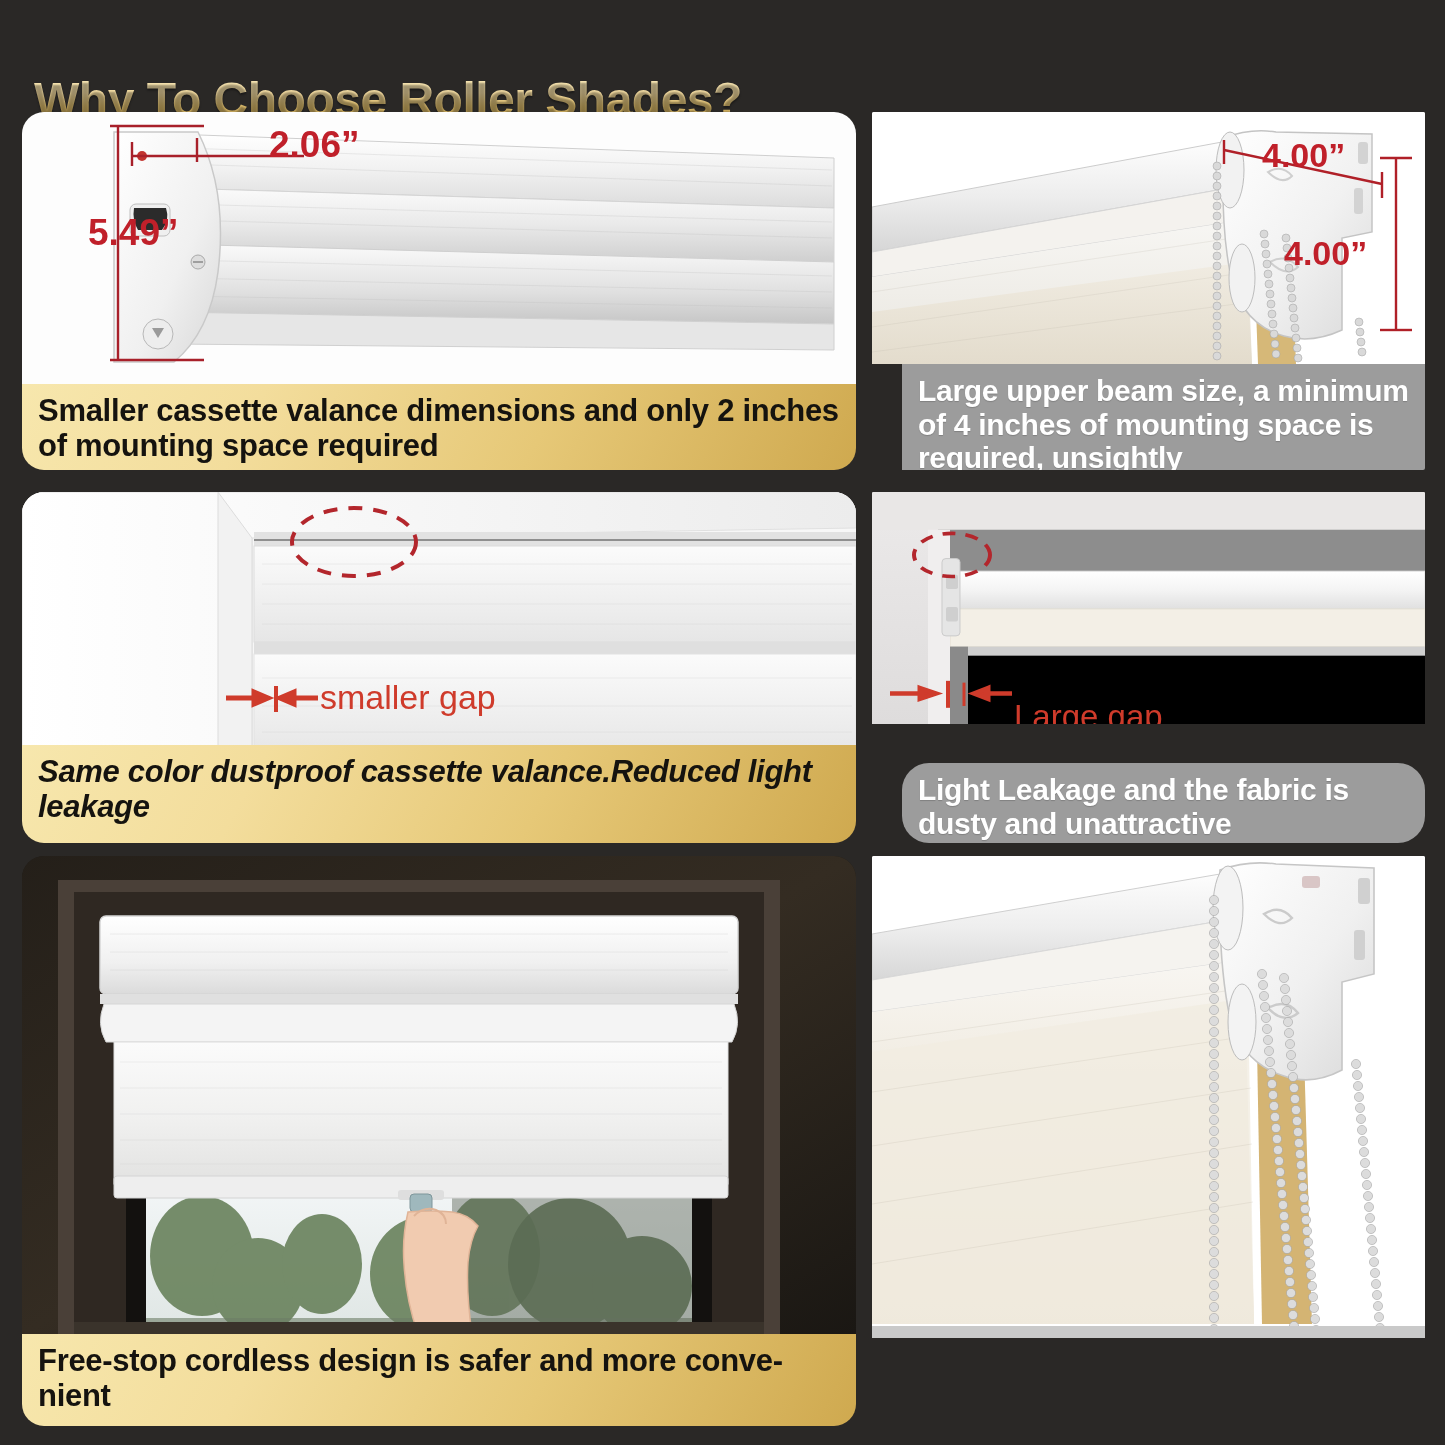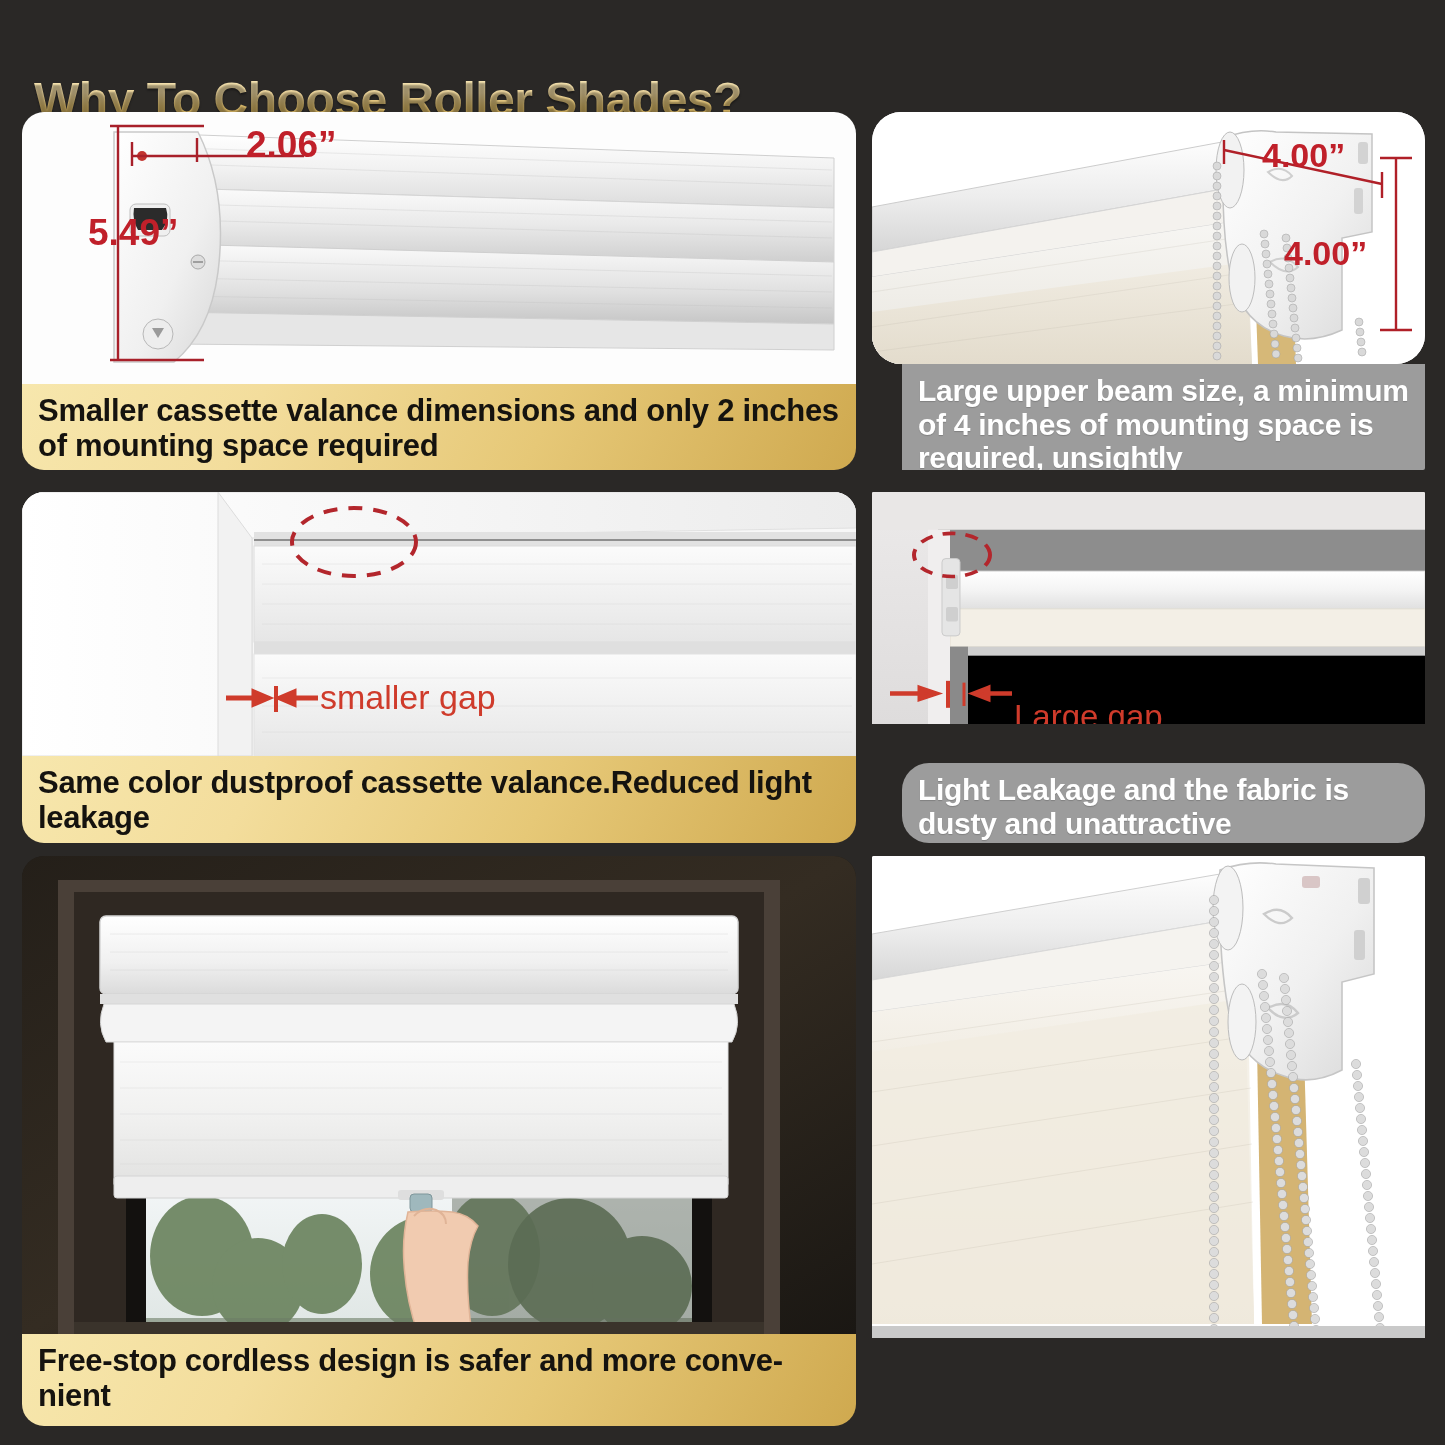--- a/index.html
+++ b/index.html
@@ -173,28 +173,28 @@
 
         <g stroke="#a8202a" stroke-width="2.4" fill="none">
           <line x1="88" y1="14" x2="182" y2="14"></line>
           <line x1="88" y1="248" x2="182" y2="248"></line>
           <line x1="96" y1="14" x2="96" y2="248"></line>
           <line x1="110" y1="44" x2="282" y2="44"></line>
           <line x1="110" y1="30" x2="110" y2="54"></line>
           <line x1="175" y1="26" x2="175" y2="50"></line>
         </g>
       </svg>
-      <div class="dim-label" style="left:224px; top:12px; font-size:37px;">2.06”</div>
+      <div class="dim-label" style="left:247px; top:12px; font-size:37px;">2.06”</div>
       <div class="dim-label" style="left:18px; top:100px; font-size:37px;margin-left:48px;">5.49”</div>
     </div>
     <div class="caption gold" style="height:86px;">Smaller cassette valance dimensions and only 2 inches of mounting space required</div>
   </div>
 
   <div class="panel right row1">
-    <div class="photo" style="height:252px;border-radius:29px;">
+    <div class="photo" style="height:252px;">
       <svg class="overlay" viewBox="0 0 553 252" preserveAspectRatio="none">
         <defs>
           <linearGradient id="rollG" x1="0" y1="0" x2="0" y2="1">
             <stop offset="0" stop-color="#fdfdfd"></stop>
             <stop offset="0.5" stop-color="#ededed"></stop>
             <stop offset="1" stop-color="#d6d6d6"></stop>
           </linearGradient>
           <linearGradient id="fabW" x1="0" y1="0" x2="0" y2="1">
             <stop offset="0" stop-color="#f7f6f3"></stop>
             <stop offset="1" stop-color="#e9e6df"></stop>
@@ -347,21 +347,21 @@
         <ellipse cx="332" cy="50" rx="62" ry="34" fill="none" stroke="#b3262c" stroke-width="4" stroke-dasharray="14 11"></ellipse>
 
         <g fill="#cf3b2b" stroke="#cf3b2b">
           <path d="M204 206 L236 206 M232 200 L246 206 L232 212 Z" stroke-width="5"></path>
           <line x1="254" y1="194" x2="254" y2="220" stroke-width="4"></line>
           <path d="M296 206 L268 206 M272 200 L258 206 L272 212 Z" stroke-width="5"></path>
         </g>
       </svg>
       <div class="gap-label" style="left:298px; top:186px; font-size:34px;">smaller gap</div>
     </div>
-    <div class="caption gold" style="height:87px;">Same color dustproof cassette valance.Reduced light leakage</div>
+    <div class="caption gold" style="height:98px;font-style:italic;">Same color dustproof cassette valance.Reduced light leakage</div>
   </div>
 
   <div class="panel right row2">
     <div class="photo" style="height:232px;">
       <svg class="overlay" viewBox="0 0 553 258" preserveAspectRatio="none">
         <defs>
           <linearGradient id="grayTop" x1="0" y1="0" x2="0" y2="1">
             <stop offset="0" stop-color="#eceaea"></stop>
             <stop offset="1" stop-color="#dedcdc"></stop>
           </linearGradient>

